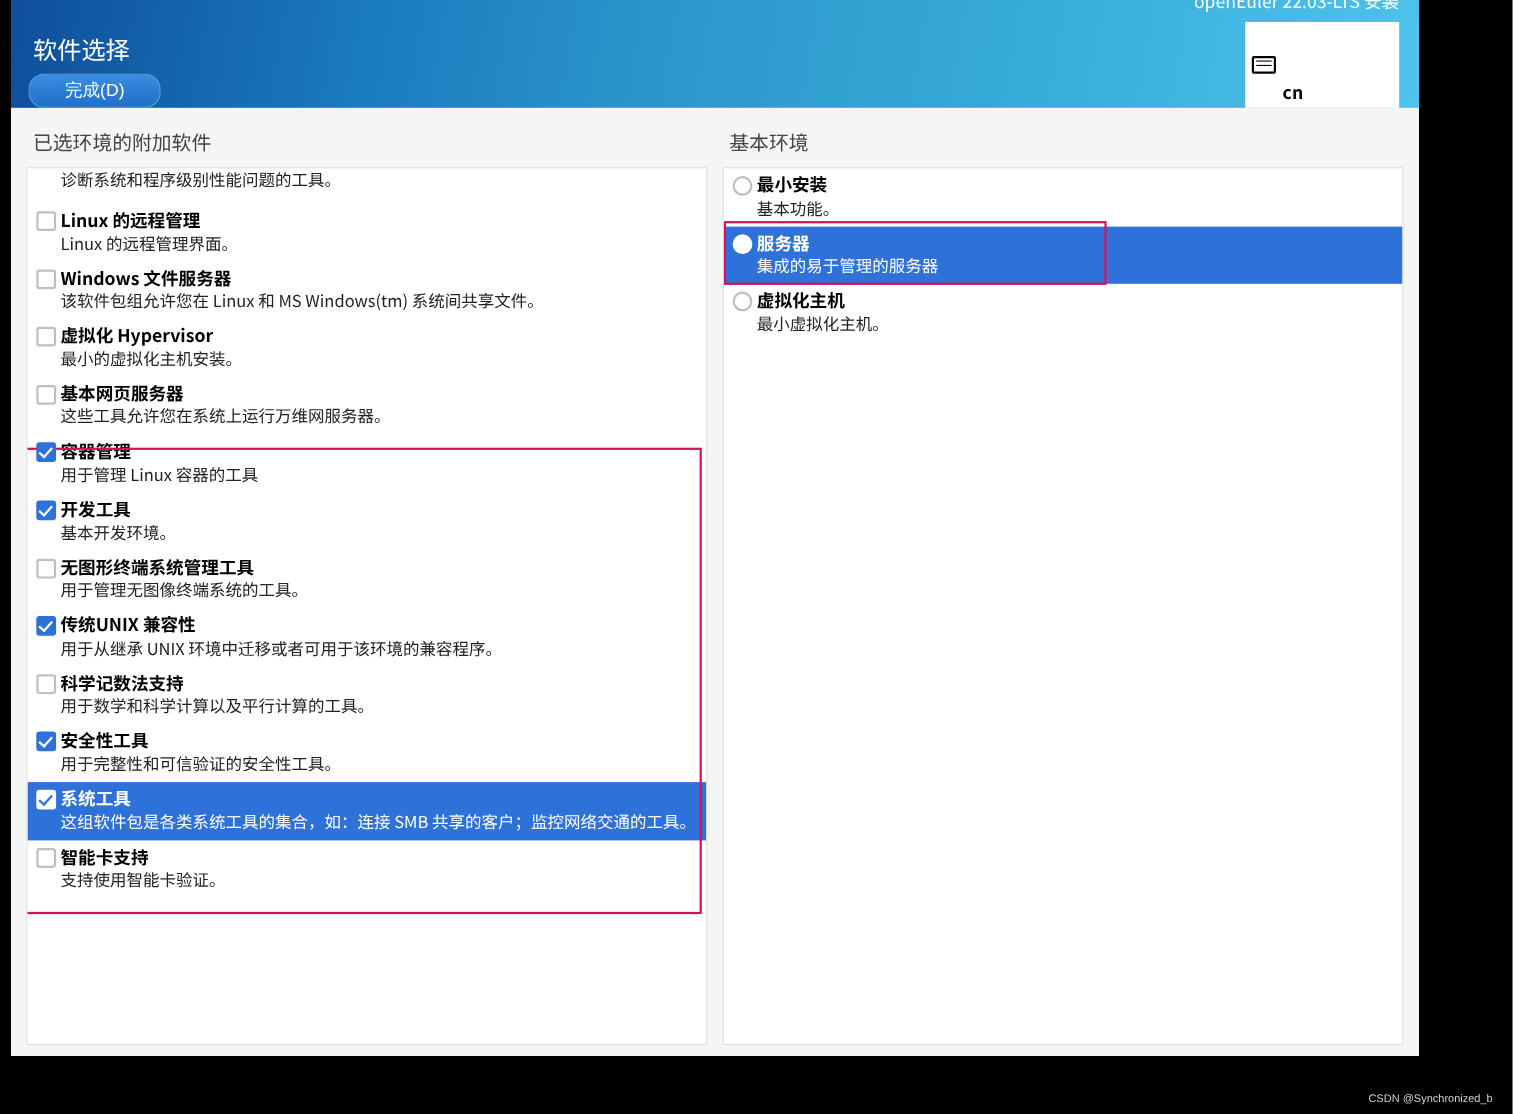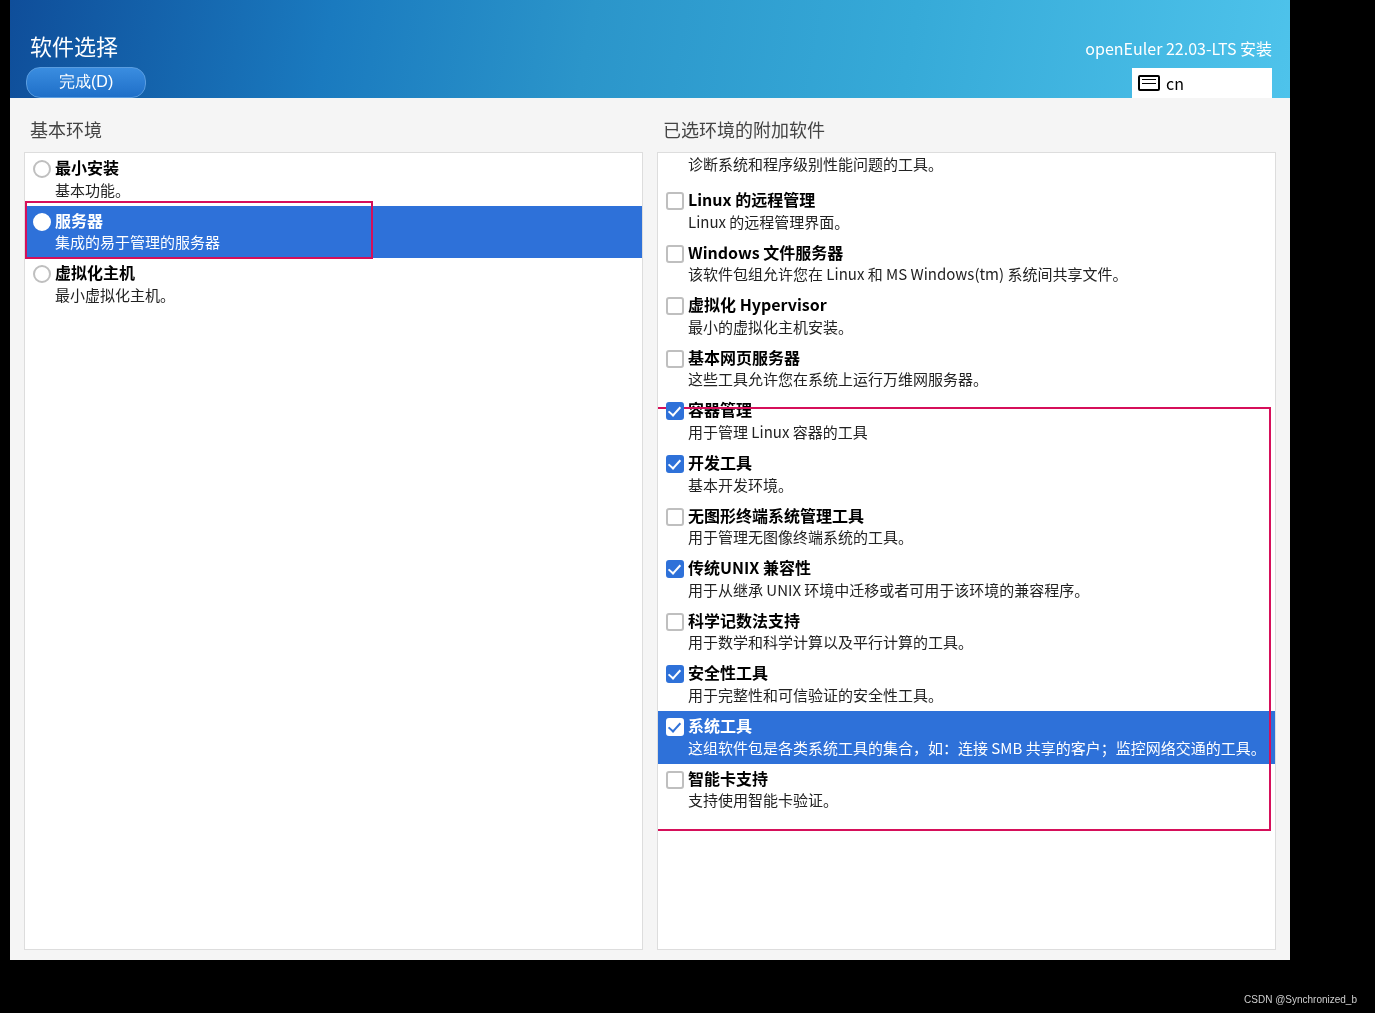--- a/index.html
+++ b/index.html
@@ -91,55 +91,26 @@
 
   <div class="header">
     <div class="header-left">
       <div class="page-title">软件选择</div>
       <button class="done-btn">完成(D)</button>
     </div>
     <div class="header-right">
       <div class="product-title">openEuler 22.03-LTS 安装</div>
       <div class="lang-box">
         <span class="kb-icon"></span>
-        <span style="font-weight:400;">cn</span>
+        <span style="font-weight:700;margin-top:48px;">cn</span>
       </div>
     </div>
   </div>
 
   <div class="content">
-
-    <div class="col">
-      <div class="col-title">基本环境</div>
-      <div class="listbox" id="env-list" style="position:relative;">
-
-        <div class="hl" style="left:0px; top:48px; width:348px; height:58px;"></div>
-      <div class="option">
-            <span class="control"><span class="radio"></span></span>
-            <span class="txt">
-              <div class="opt-title">最小安装</div>
-              <div class="opt-desc">基本功能。</div>
-            </span>
-          </div>
-          <div class="option selected">
-            <span class="control"><span class="radio"></span></span>
-            <span class="txt">
-              <div class="opt-title">服务器</div>
-              <div class="opt-desc">集成的易于管理的服务器</div>
-            </span>
-          </div>
-          <div class="option">
-            <span class="control"><span class="radio"></span></span>
-            <span class="txt">
-              <div class="opt-title">虚拟化主机</div>
-              <div class="opt-desc">最小虚拟化主机。</div>
-            </span>
-          </div>
-        </div>
-    </div>
 
     <div class="col">
       <div class="col-title">已选环境的附加软件</div>
       <div class="listbox" id="addon-list" style="position:relative;">
         <div class="hl" style="left:-5px; top:254px; width:618px; height:424px;"></div>
       <div class="option" style="padding-top: 0px;">
             <span class="control" style="visibility: hidden;"><span class="check"></span></span>
             <span class="txt">
               <div class="opt-desc">诊断系统和程序级别性能问题的工具。</div>
             </span>
@@ -224,16 +195,45 @@
           <div class="option">
             <span class="control"><span class="check"></span></span>
             <span class="txt">
               <div class="opt-title">智能卡支持</div>
               <div class="opt-desc">支持使用智能卡验证。</div>
             </span>
           </div>
         </div>
     </div>
 
+    <div class="col">
+      <div class="col-title">基本环境</div>
+      <div class="listbox" id="env-list" style="position:relative;">
+
+        <div class="hl" style="left:0px; top:48px; width:348px; height:58px;"></div>
+      <div class="option">
+            <span class="control"><span class="radio"></span></span>
+            <span class="txt">
+              <div class="opt-title">最小安装</div>
+              <div class="opt-desc">基本功能。</div>
+            </span>
+          </div>
+          <div class="option selected">
+            <span class="control"><span class="radio"></span></span>
+            <span class="txt">
+              <div class="opt-title">服务器</div>
+              <div class="opt-desc">集成的易于管理的服务器</div>
+            </span>
+          </div>
+          <div class="option">
+            <span class="control"><span class="radio"></span></span>
+            <span class="txt">
+              <div class="opt-title">虚拟化主机</div>
+              <div class="opt-desc">最小虚拟化主机。</div>
+            </span>
+          </div>
+        </div>
+    </div>
+
   </div>
 </div>
 
 <div class="watermark">CSDN @Synchronized_b</div>
 
 </body></html>

